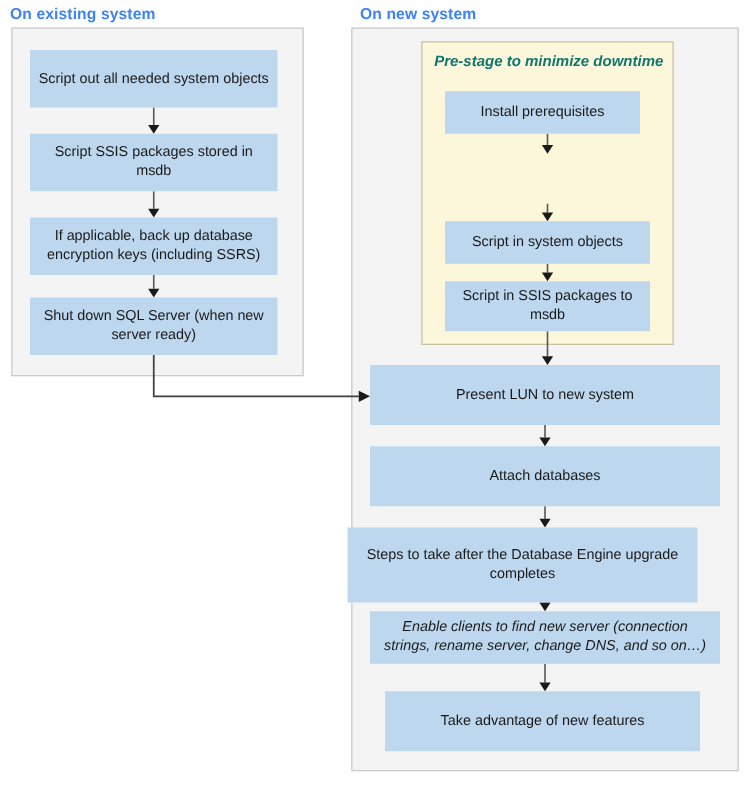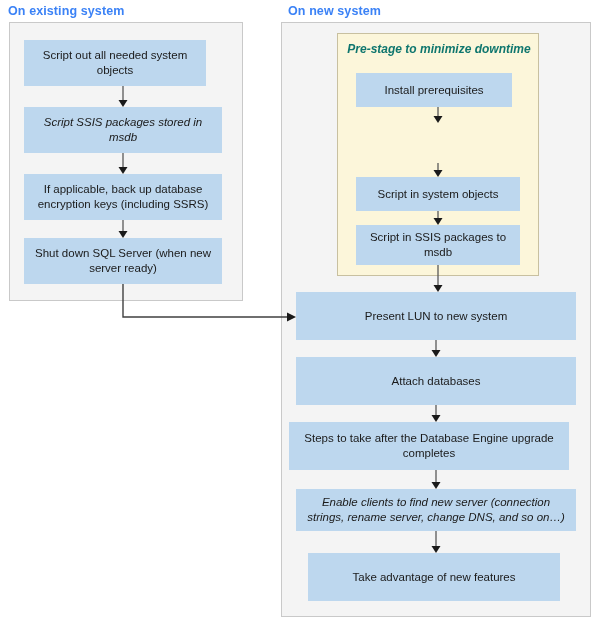--- a/index.html
+++ b/index.html
@@ -76,35 +76,35 @@
     align-items: center;
     justify-content: center;
     text-align: center;
     font-size: 11.5px;
     line-height: 15px;
     color: #1a1a1a;
     padding: 0 6px;
   }
 
   
-  #box-script-objects   { left: 24px; top: 40px;  width: 182px; height: 46px; }
-  #box-script-ssis      { left: 24px; top: 107px; width: 198px; height: 46px; font-style: italic; }
+  #box-script-objects   { left: 24px; top: 40px;  width: 198px; height: 46px; }
+  #box-script-ssis      { left: 24px; top: 107px; width: 198px; height: 46px; }
   #box-backup-keys      { left: 24px; top: 174px; width: 198px; height: 46px; }
   #box-shutdown         { left: 24px; top: 238px; width: 198px; height: 46px; }
 
   
   #box-prereqs          { left: 356px; top: 73px;  width: 156px; height: 34px; }
   #box-install-edition  { left: 356px; top: 123px; width: 164px; height: 40px; }
   #box-script-sysobj    { left: 356px; top: 177px; width: 164px; height: 34px; }
   #box-script-ssis-new  { left: 356px; top: 225px; width: 164px; height: 40px; }
 
   
   #box-present-lun      { left: 296px; top: 292px; width: 280px; height: 48px; }
   #box-attach-db        { left: 296px; top: 357px; width: 280px; height: 48px; }
-  #box-post-upgrade     { left: 289px; top: 422px; width: 280px; height: 48px; text-align: center; }
+  #box-post-upgrade     { left: 278px; top: 422px; width: 280px; height: 60px; text-align: center; }
   #box-enable-clients   { left: 296px; top: 489px; width: 280px; height: 42px; font-style: italic; }
   #box-new-features     { left: 296px; top: 553px; width: 252px; height: 48px; margin-left: 12px; }
 
   
   .arrow-svg {
     position: absolute;
     left: 0;
     top: 0;
     width: 600px;
     height: 628px;

